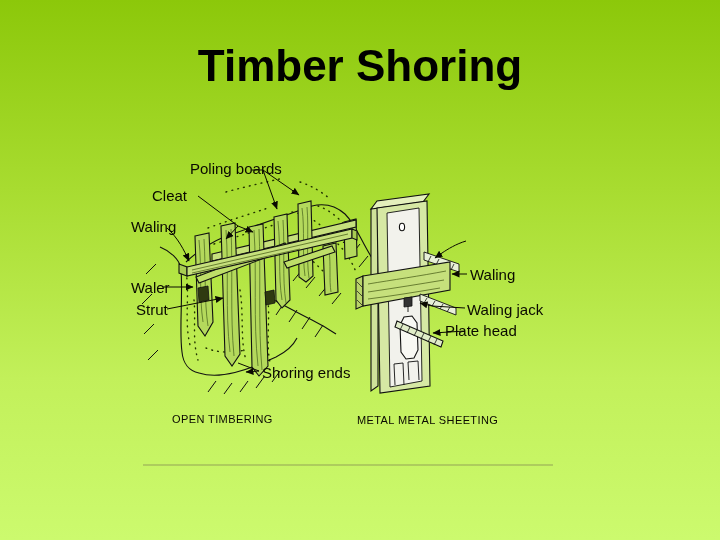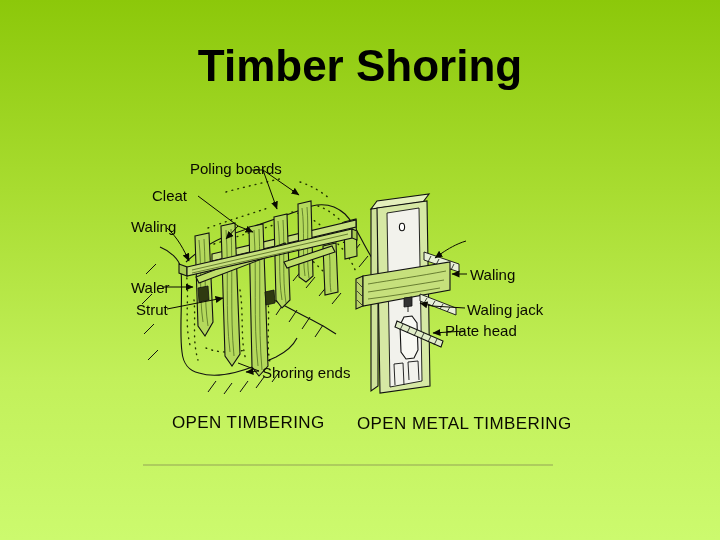--- a/index.html
+++ b/index.html
@@ -18,21 +18,21 @@
     letter-spacing:0px;
   }
   .fig-label{
     position:absolute;
     font-size:15px;line-height:13px;color:#0a0a00;
     white-space:nowrap;
   }
   .fig-label.wrap{white-space:normal;width:82px;line-height:15px;}
   .fig-caption{
     position:absolute;
-    font-size:17px;color:#0a0a00;letter-spacing:0.4px;
+    font-size:11px;color:#0a0a00;letter-spacing:0.4px;
     white-space:nowrap;
   }
   svg.art{position:absolute;left:0;top:0;}
 </style>
 </head>
 <body>
 
 <div class="slide">
 
   <div class="title">Timber Shoring</div>
@@ -227,15 +227,15 @@
   <div class="fig-label" style="left:152px;top:189px">Cleat</div>
   <div class="fig-label" style="left:131px;top:220px">Waling</div>
   <div class="fig-label" style="left:131px;top:281px">Waler</div>
   <div class="fig-label" style="left:136px;top:303px">Strut</div>
   <div class="fig-label" style="left:262px;top:366px">Shoring ends</div>
   <div class="fig-caption" style="left:172px;top:413px">OPEN TIMBERING</div>
 
   <div class="fig-label" style="left:470px;top:268px">Waling</div>
   <div class="fig-label" style="left:467px;top:303px">Waling jack</div>
   <div class="fig-label" style="left:445px;top:324px">Plate head</div>
-  <div class="fig-caption" style="left:357px;top:414px">OPEN METAL TIMBERING</div>
+  <div class="fig-caption" style="left:357px;top:414px">METAL METAL SHEETING</div>
 
 </div>
 
 </body></html>

